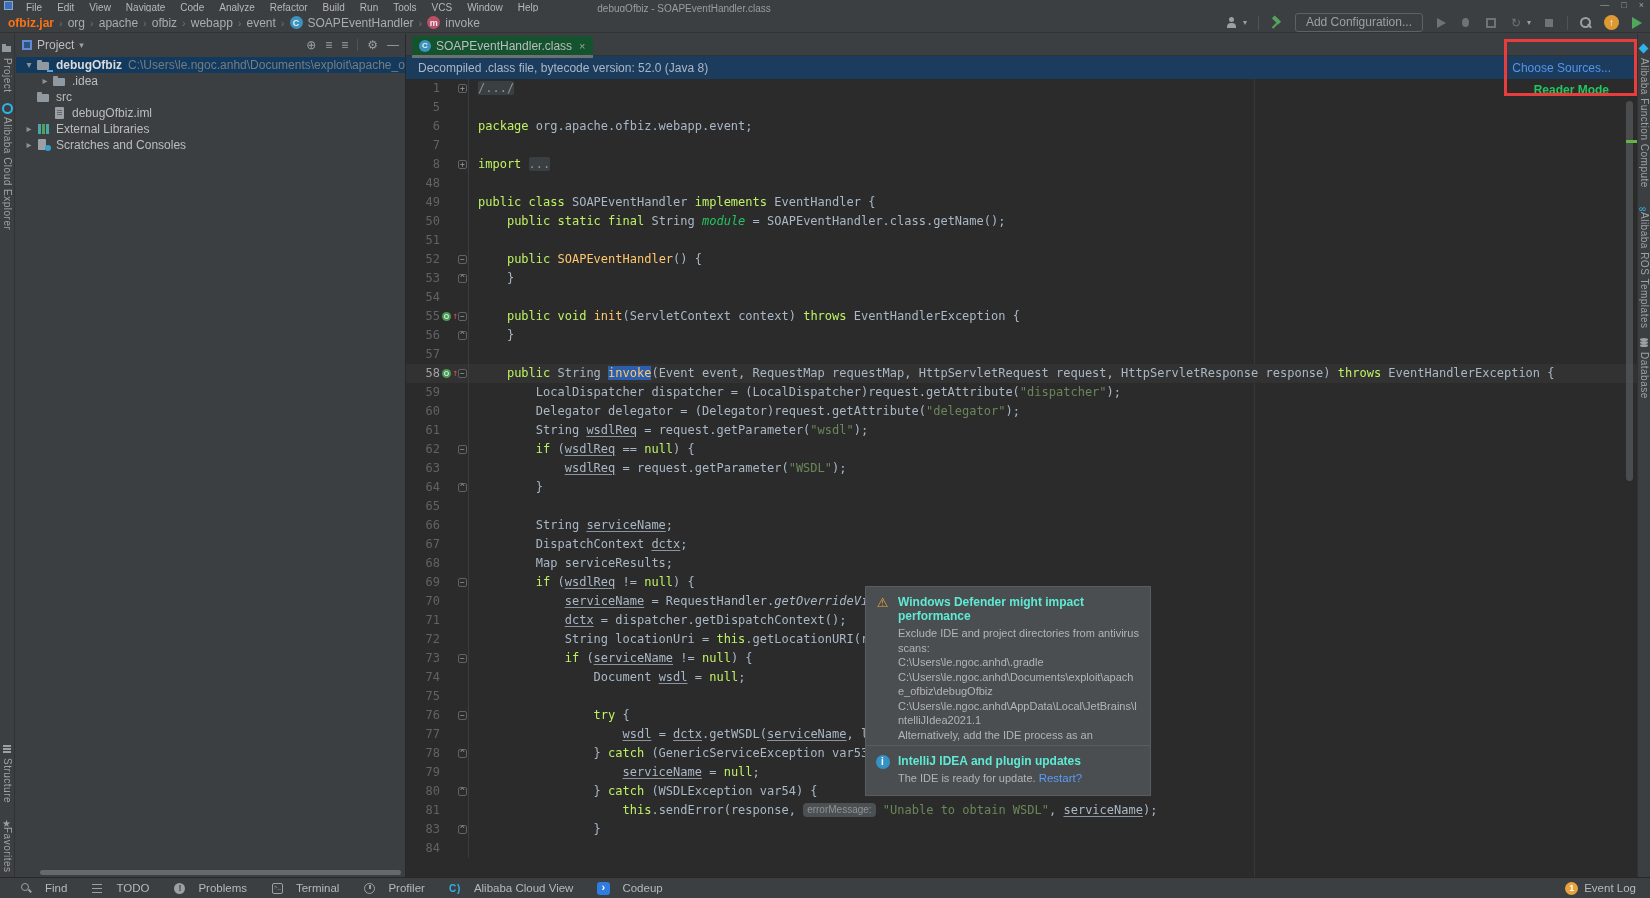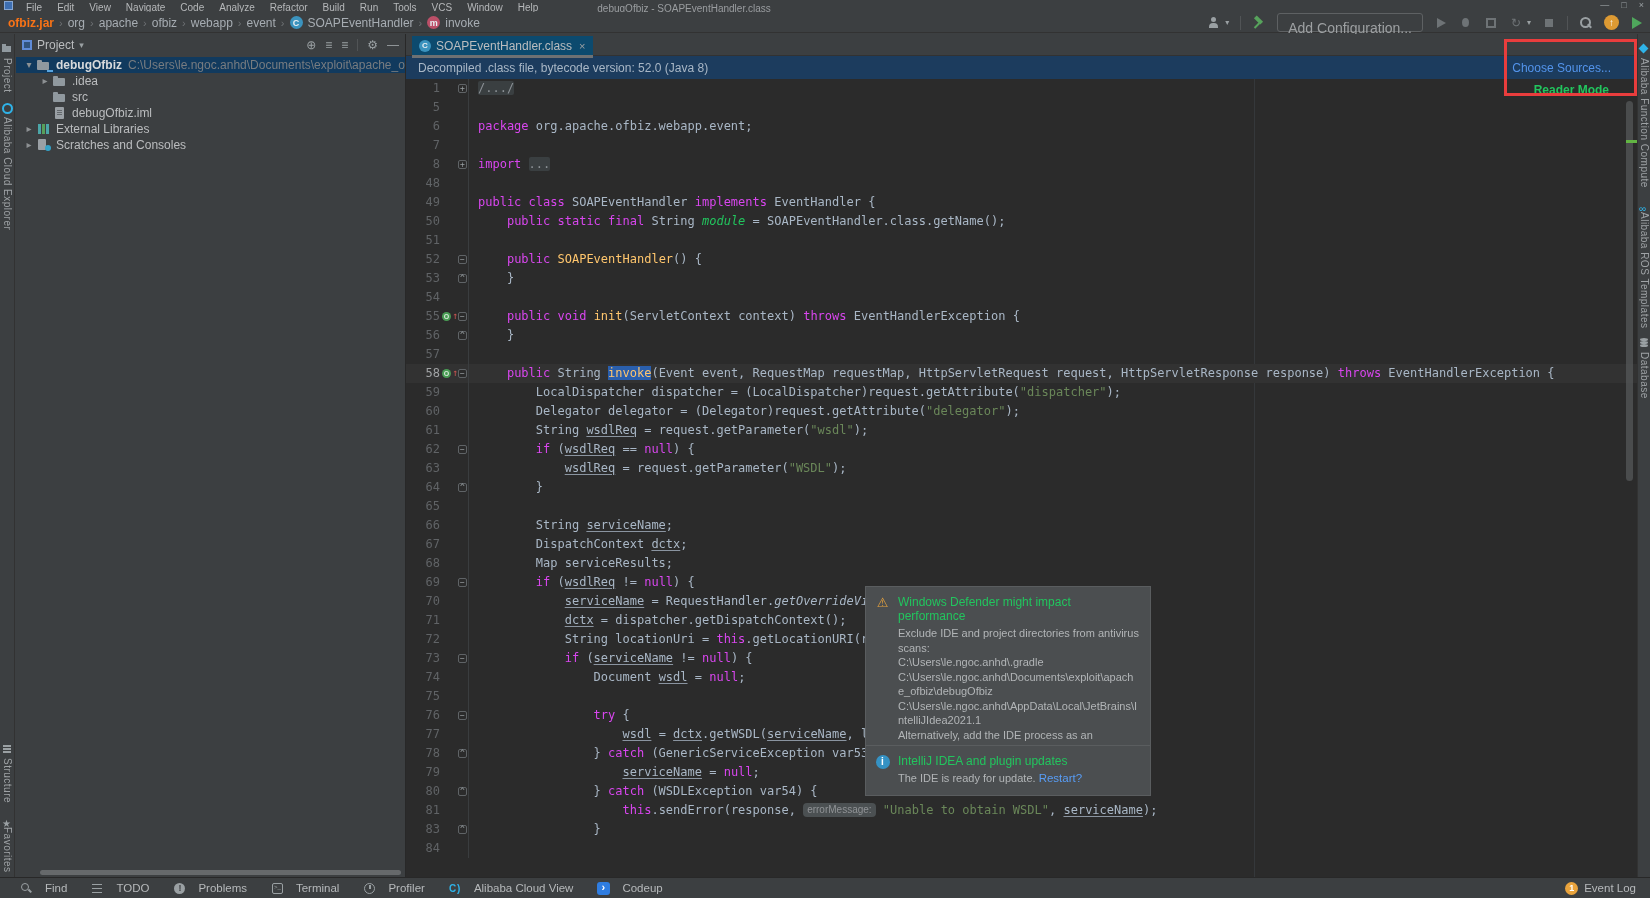--- a/index.html
+++ b/index.html
@@ -27,22 +27,22 @@
   .method-icon{background:#bb4f68}
   .method-icon::before{content:'m'}
   .crumb-right{position:absolute;right:6px;top:0;height:21px;display:flex;align-items:center;gap:11px}
   .tbico{position:relative;width:14px;height:14px;display:inline-block}
   .user-icon::before{content:'';position:absolute;left:4px;top:1px;width:5px;height:5px;border-radius:50%;background:#9aa0a3}
   .user-icon::after{content:'';position:absolute;left:2px;top:7px;width:9px;height:5px;border-radius:4px 4px 0 0;background:#9aa0a3}
   .ddv{color:#9aa0a3;font-size:8px;margin-left:-7px}
   .tbdiv{width:1px;height:14px;background:#515456}
   .hammer-icon::before{content:'';position:absolute;left:2px;top:2px;width:9px;height:4px;background:#57a35c;transform:rotate(45deg)}
   .hammer-icon::after{content:'';position:absolute;left:4px;top:6px;width:2px;height:7px;background:#57a35c;transform:rotate(45deg)}
-  .add-config{height:19px;padding:6px 10px;border:1px solid #5e6163;border-radius:3px;background:transparent;
-    color:#9da0a2;font-size:14px;line-height:17px;font-family:"Liberation Sans",sans-serif}
+  .add-config{height:19px;padding:0 10px;border:1px solid #5e6163;border-radius:3px;background:transparent;
+    color:#9da0a2;font-size:12px;line-height:17px;font-family:"Liberation Sans",sans-serif}
   .play-icon::before{content:'';position:absolute;left:3px;top:2px;border-left:9px solid #6e7376;border-top:5px solid transparent;border-bottom:5px solid transparent}
   .bug-icon::before{content:'';position:absolute;left:3px;top:2px;width:7px;height:9px;border-radius:50%;background:#6e7376}
   .coverage-icon::before{content:'';position:absolute;inset:2px;border:2px solid #6e7376}
   .restart-icon{color:#6e7376;font-size:12px;line-height:14px;text-align:center}
   .stop-icon::before{content:'';position:absolute;left:3px;top:3px;width:8px;height:8px;background:#6e7376}
   .search-icon::before{content:'';position:absolute;left:1px;top:1px;width:7px;height:7px;border:2px solid #9aa0a3;border-radius:50%}
   .search-icon::after{content:'';position:absolute;left:8px;top:9px;width:5px;height:2px;background:#9aa0a3;transform:rotate(45deg)}
   .update-icon{width:15px;height:15px;border-radius:50%;background:#dd9a33;color:#fff;display:inline-flex;align-items:center;justify-content:center;font-size:10px;font-weight:bold}
   .greenplay-icon::before{content:'';position:absolute;left:2px;top:1px;border-left:10px solid #4fa75c;border-top:6px solid transparent;border-bottom:6px solid transparent}
 
@@ -83,21 +83,21 @@
   .iml-icon::after{content:'';position:absolute;left:5px;top:3px;width:5px;height:1px;background:#63686c;box-shadow:0 2px 0 #63686c,0 4px 0 #63686c}
   .libraries-icon::before{content:'';position:absolute;left:2px;top:1px;width:3px;height:10px;background:#4ba6a8;box-shadow:4px 0 0 #57a05b,8px 0 0 #4ba6a8}
   .scratches-icon::before{content:'';position:absolute;left:2px;top:0;width:8px;height:11px;background:#9aa0a5;border-radius:1px}
   .scratches-icon::after{content:'';position:absolute;right:1px;bottom:0;width:6px;height:6px;border-radius:50%;background:#35a3c8}
   .hscroll{position:absolute;bottom:2px;left:24px;right:4px;height:5px;border-radius:3px;background:#66696b}
 
   
   .editor{position:absolute;top:34px;left:406px;right:13px;bottom:21px;background:#2b2b2b;overflow:hidden}
   .tabbar{height:22px;background:#3c3f41;border-bottom:1px solid #323232}
   .tab{display:inline-flex;align-items:center;gap:5px;height:22px;margin-left:6px;padding:0 7px;
-    background:#0c4a6e;border-bottom:3px solid #6e7173;color:#bbbdbf;font-size:12px}
+    background:#14532d;border-bottom:3px solid #6e7173;color:#bbbdbf;font-size:12px}
   .tab .bicon{width:12px;height:12px;font-size:8px}
   .tab-close{color:#9aa0a3;font-size:11px;margin-left:2px}
   .banner{height:23px;background:#1c3c5e;display:flex;align-items:center;padding:0 12px;font-size:12px;color:#a9b7c6}
   .banner-action{margin-left:auto;margin-right:14px;color:#5394ec;font-size:12px}
   .reader-mode{position:absolute;top:49px;right:28px;color:#22c55e;font-size:12px;font-weight:bold;z-index:2}
 
   .code{position:absolute;top:45px;left:0;right:0;bottom:0}
   .guide{position:absolute;top:45px;bottom:0;left:848px;width:1px;background:#35383b}
   .crow{display:flex;height:19px;line-height:19px;font-family:"DejaVu Sans Mono",monospace;font-size:12px;position:relative}
   .crow.current{background:#323232}
@@ -105,21 +105,21 @@
   .ln{width:36px;text-align:right;color:#606366;flex:none;padding-right:2px}
   .gico{width:16px;flex:none;position:relative}
   .ovr{position:absolute;left:0;top:5px;width:9px;height:9px;border-radius:50%;background:#499c54;color:#d6e9d8;
     font-size:7px;line-height:9px;text-align:center;font-weight:bold;font-family:"Liberation Sans",sans-serif}
   .ovra{position:absolute;left:10px;top:2px;color:#c75450;font-size:10px;line-height:14px}
   .fcol{width:11px;flex:none;border-right:1px solid #3a3d3f;position:relative}
   .fbox{position:absolute;left:0;top:5px;width:9px;height:9px;border:1px solid #5f6366;border-radius:2px;
     background:#2b2b2b;color:#9aa0a3;font-size:8px;line-height:7px;text-align:center}
   .ctext{padding-left:9px;white-space:pre;color:#a9b7c6}
   .tk-d{color:#a9b7c6}
-  .tk-k{color:#d946ef}
+  .tk-k{color:#bef264}
   .tk-s{color:#6a8759}
   .tk-m{color:#ffc66d}
   .tk-f{color:#22c55e;font-style:italic}
   .tk-si{color:#a9b7c6;font-style:italic}
   .tk-u{color:#a9b7c6;text-decoration:underline;text-decoration-color:#8a94a0;text-underline-offset:2px}
   .tk-sel{background:#2a5fad;color:#ffc66d}
   .tk-fold{background:#3a3f41;color:#8c9196;border-radius:2px}
   .tk-h{display:inline-block;background:#4b5052;color:#909396;border-radius:4px;padding:0 4px;font-size:10px;
     height:14px;line-height:14px;vertical-align:1px;font-family:"Liberation Sans",sans-serif}
   .vscroll{position:absolute;top:67px;right:4px;width:7px;height:380px;background:#5a5d5f;border-radius:4px;opacity:.65;z-index:3}
@@ -127,21 +127,21 @@
 
   
   .redbox{position:absolute;left:1098px;top:5px;width:133px;height:57px;border:3px solid #e93d3d;z-index:60;pointer-events:none}
 
   
   .notif{position:absolute;width:286px;background:#4b4e50;border:1px solid #5a5d5f;padding:8px 10px 9px 32px;z-index:40}
   .notif .icn{position:absolute;left:9px;top:8px;width:15px;height:15px;display:flex;align-items:center;justify-content:center}
   .warn-glyph{color:#e8a33d;font-size:13px;line-height:15px}
   .info-glyph{width:14px;height:14px;border-radius:50%;background:#3592c4;color:#fff;font-size:10px;font-weight:bold;
     display:inline-flex;align-items:center;justify-content:center;font-style:normal}
-  .ntitle{font-size:12px;font-weight:normal;color:#22c55e;margin-bottom:3px}
+  .ntitle{font-size:12px;font-weight:bold;color:#5eead4;margin-bottom:3px}
   .nbody{font-size:11px;color:#b2b5b7;line-height:14.5px}
   .nactions{margin-top:8px;display:flex;gap:22px}
   .nlink{color:#589df6;font-size:11.5px}
   #n1{left:865px;top:586px}
   #n2{left:865px;top:745px}
 
   
   .statusbar{position:absolute;bottom:0;left:0;right:0;height:21px;background:#3c3f41;border-top:1px solid #282828;
     display:flex;align-items:center;font-size:11.5px;color:#b6b9bb}
   .sb-left{display:flex;align-items:center;gap:24px;padding-left:20px}
@@ -274,21 +274,21 @@
           <span class="chev">▾</span>
           <span class="nicon project-folder-icon"></span>
           <span class="tlabel b">debugOfbiz</span>
           <span class="tpath">C:\Users\le.ngoc.anhd\Documents\exploit\apache_ofbiz\debugOfbiz</span>
         </div>
         <div class="trow" style="padding-left: 22px;">
           <span class="chev">▸</span>
           <span class="nicon folder-icon"></span>
           <span class="tlabel">.idea</span>
         </div>
-        <div class="trow" style="padding-left: 22px;">
+        <div class="trow" style="padding-left: 6px;">
           <span class="chev"></span>
           <span class="nicon folder-icon"></span>
           <span class="tlabel">src</span>
         </div>
         <div class="trow" style="padding-left: 22px;">
           <span class="chev"></span>
           <span class="nicon iml-icon"></span>
           <span class="tlabel">debugOfbiz.iml</span>
         </div>
         <div class="trow" style="padding-left: 6px;">

